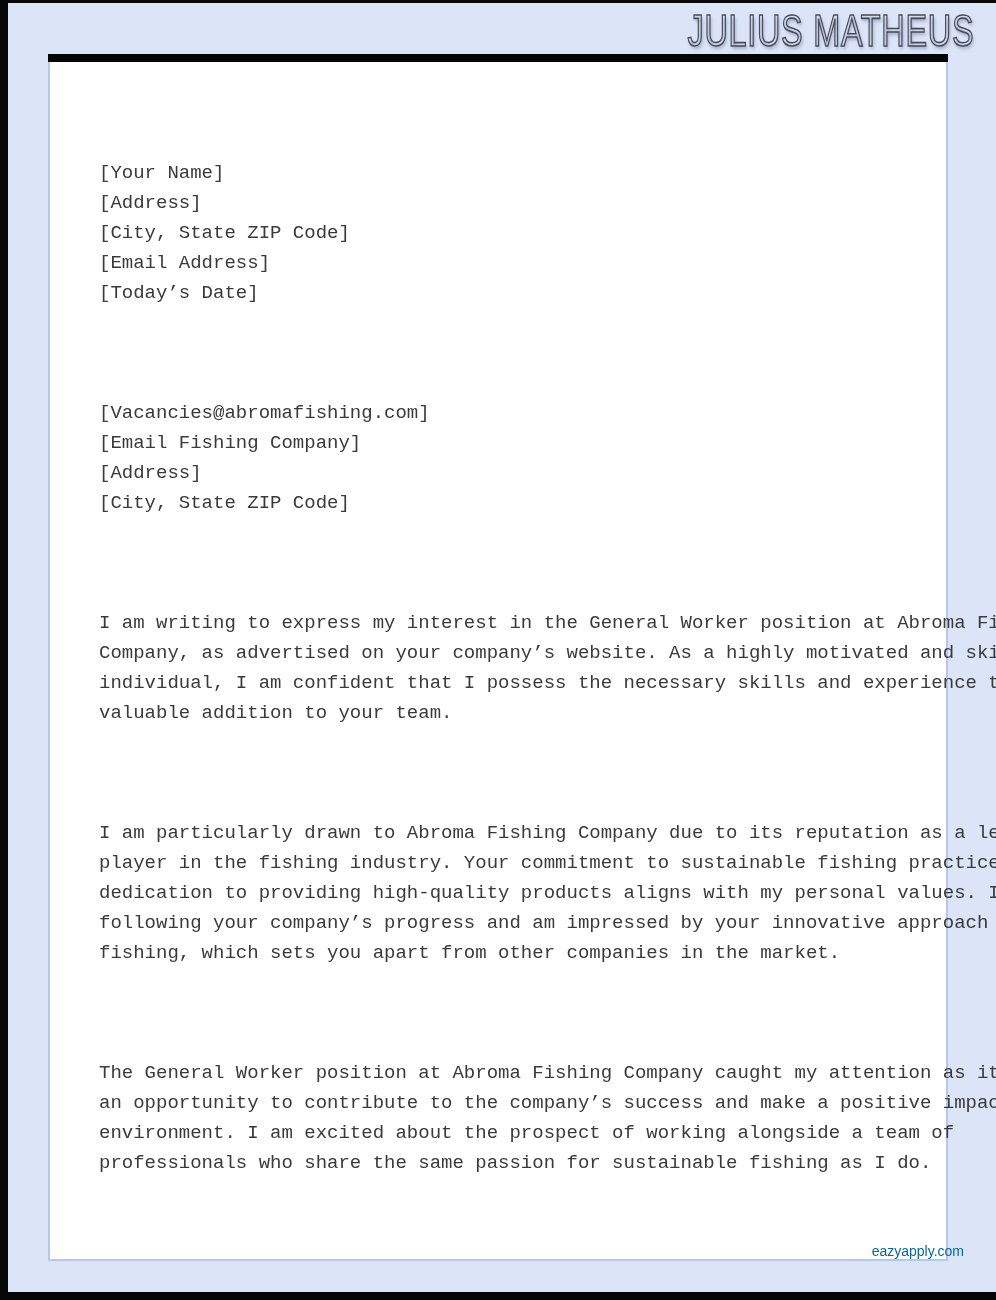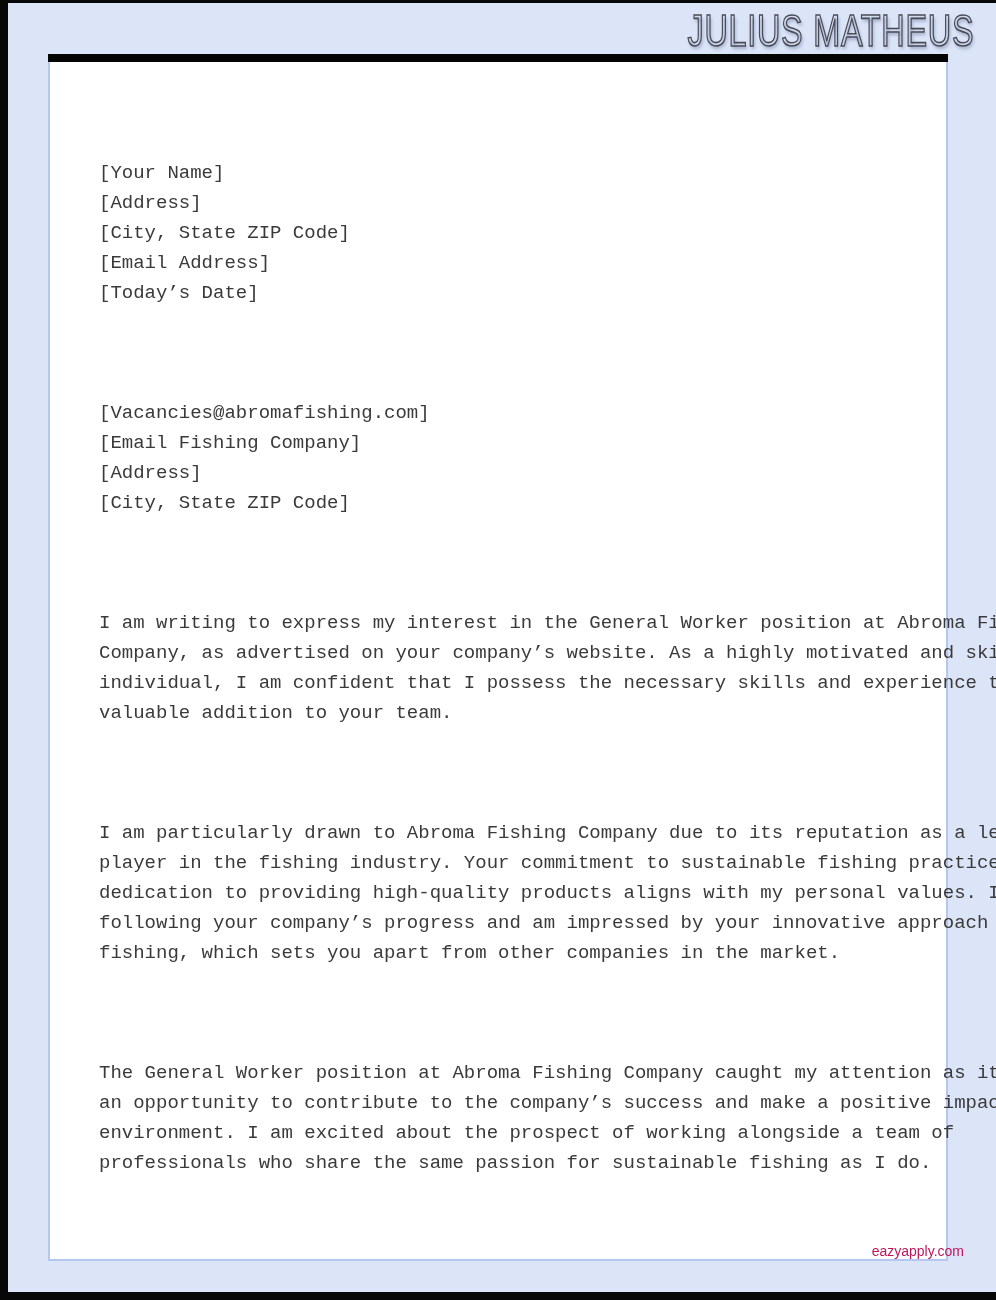--- a/index.html
+++ b/index.html
@@ -69,21 +69,21 @@
     white-space: pre;
   }
   .block { margin: 0 0 30px 0; font-family: Liberation Mono, monospace; }
   .block:last-child { margin-bottom: 0; }
   .watermark {
     position: absolute;
     top: 1243px;
     right: 61px;
     z-index: 4;
     font-size: 14px;
-    color: #be185d;
+    color: #0369a1;
   }
 </style>
 </head>
 <body>
 
 <div class="frame">
 
   <div class="header-name">JULIUS MATHEUS</div>
 
   <div class="topbar"></div>

